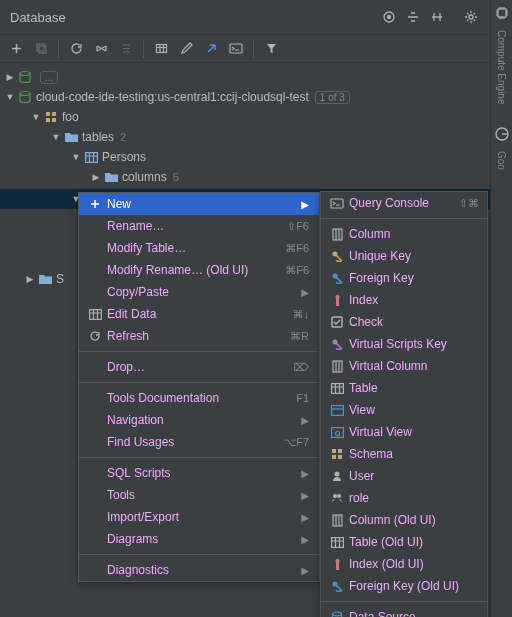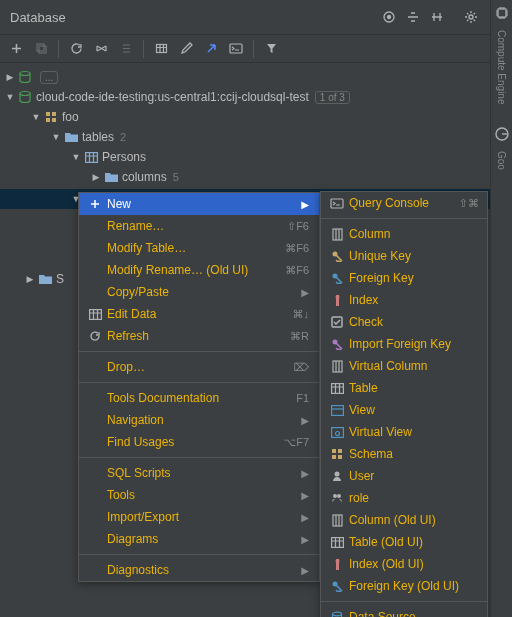--- a/index.html
+++ b/index.html
@@ -20,21 +20,21 @@
 .label { color: #bbb; margin-left: 2px; }
 .count { color: #787878; margin-left: 6px; font-size: 11px; }
 .badge { border: 1px solid #5e6060; border-radius: 3px; padding: 0 4px; font-size: 10px; color: #888; margin-left: 6px; }
 .menu { position: absolute; background: #3c3f41; border: 1px solid #555; box-shadow: 0 2px 8px rgba(0,0,0,0.4); }
 .menu1 { left: 78px; top: 192px; width: 242px; }
 .menu2 { left: 320px; top: 191px; width: 168px; }
 .mi { display: flex; align-items: center; height: 22px; padding: 0 10px 0 6px; cursor: default; }
 .mi.hl { background: #2f65ca; color: #fff; }
 .mi.hl .mlabel, .mi.hl .mar { color: #fff; }
 .micon { width: 20px; display: inline-flex; justify-content: center; align-items: center; }
-.mlabel { flex: 1; color: #eab308; padding-left: 2px; }
+.mlabel { flex: 1; color: #f0abfc; padding-left: 2px; }
 .msc { color: #888; font-size: 11px; }
 .mar { color: #888; font-size: 10px; }
 .msep { height: 1px; background: #515658; margin: 4px 0; }
 .m2row { display: flex; align-items: center; height: 22px; padding: 0 8px 0 6px; }
 .m2row .msc { margin-left: auto; }
 .side { position: absolute; right: 0; top: 0; width: 22px; height: 617px; background: #3c3f41; border-left: 1px solid #323232; display: flex; flex-direction: column; align-items: center; padding-top: 6px; gap: 10px; }
 .vtext { writing-mode: vertical-rl; font-size: 10px; color: #888; }
 svg { display: block; }
 </style>
 </head>
@@ -369,21 +369,21 @@
       </span>
       <span class="mlabel">Check</span>
     </div>
   <div class="m2row">
       <span class="micon" style="color:#a979c4">
         <svg width="12" height="12" viewBox="0 0 12 12" fill="currentColor">
           <circle cx="4" cy="4" r="2.5"></circle>
           <path d="M5.5 5.5l5 5-1.5 1.5-1-1-1 1-2-2" stroke="currentColor" stroke-width="1.5" fill="none"></path>
         </svg>
       </span>
-      <span class="mlabel">Import Foreign Key</span>
+      <span class="mlabel">Virtual Scripts Key</span>
     </div>
   <div class="m2row">
       <span class="micon">
         <svg width="11" height="13" viewBox="0 0 11 13" fill="none" stroke="#afb1b3" stroke-width="1.2">
           <rect x="1" y="1" width="9" height="11"></rect>
           <path d="M4 1v11M7 1v11"></path>
         </svg>
       </span>
       <span class="mlabel">Virtual Column</span>
     </div>

